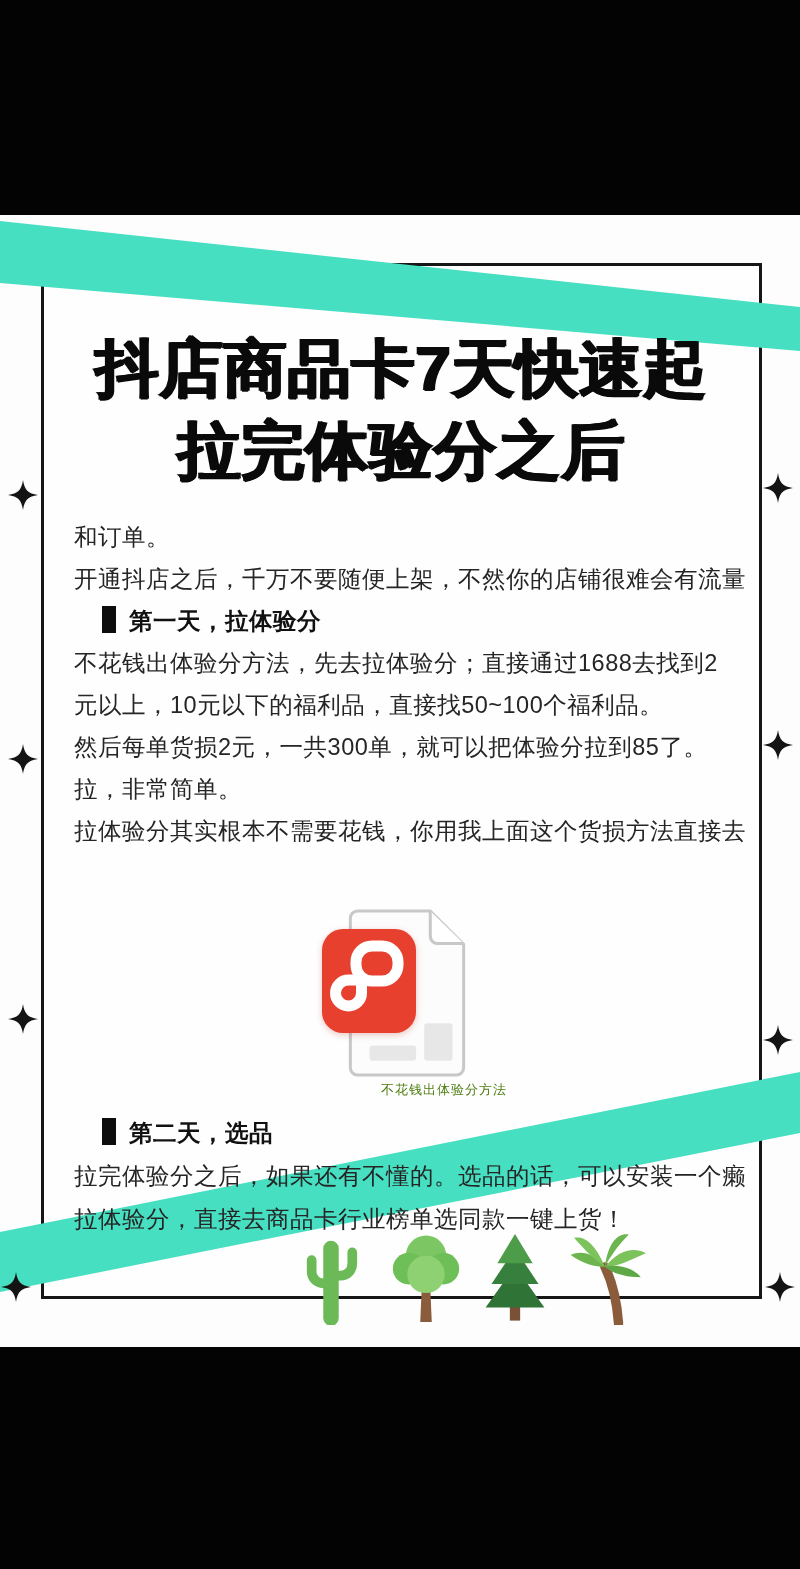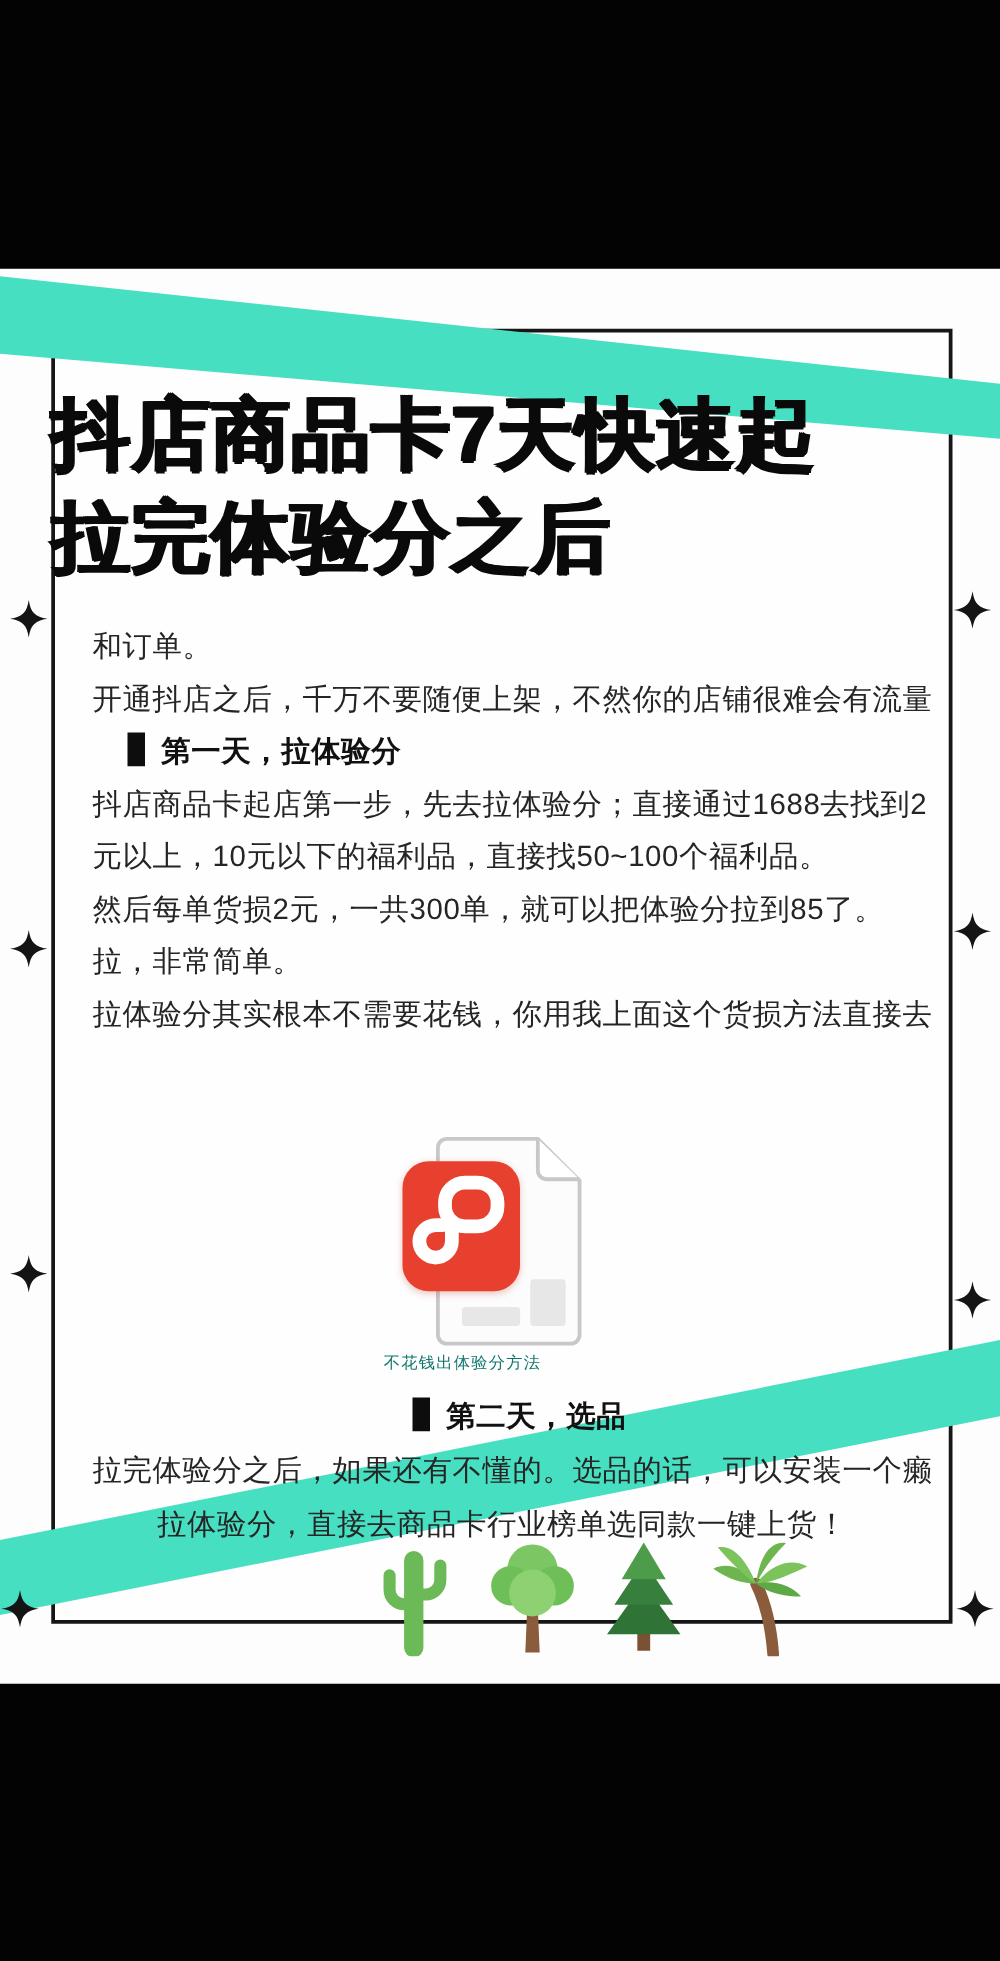--- a/index.html
+++ b/index.html
@@ -11,43 +11,43 @@
   .band-top { top: 0; height: 215px; }
   .band-bottom { top: 1347px; height: 222px; }
 
   .card { position: absolute; left: 41px; top: 263px; width: 721px; height: 1036px;
           background: #fefefe; border: 3px solid #161616; z-index: 1; }
 
   .stripes { position: absolute; left: 0; top: 0; z-index: 5; }
 
   .content { position: absolute; left: 41px; top: 263px; width: 721px; height: 1036px; z-index: 10; }
 
-  .title { margin-top: 44px; text-align: left; font-weight: 900; color: #0a0a0a;
+  .title { margin-top: 64px; text-align: center; font-weight: 900; color: #0a0a0a;
            font-size: 63px; line-height: 82px; letter-spacing: 1px;
            text-shadow: 1.5px 0 0 #0a0a0a, -1.5px 0 0 #0a0a0a, 0 1px 0 #0a0a0a; }
 
   .textcol { margin-top: 25px; padding: 0 33px; }
   .tline { height: 42px; line-height: 42px; font-size: 23.5px; color: #252525;
            white-space: nowrap; letter-spacing: 0.5px; }
   .tline.heading { font-weight: bold; color: #111; padding-left: 28px; }
   .tline.red { color: #e0392b; }
   .bar { display: inline-block; width: 14px; height: 27px; background: #0d0d0d;
          margin-right: 13px; vertical-align: -4px; }
 
   .pdf-block { position: absolute; left: 0; top: 0; width: 721px; height: 0; }
   .pdf-page { position: absolute; left: 306px; top: 645px; width: 120px; height: 172px; }
   .pdf-badge { position: absolute; left: 281px; top: 666px; width: 94px; height: 104px;
                background: #e8402f; border-radius: 21px;
                box-shadow: 0 2px 6px rgba(180,40,20,.25); }
   .pdf-badge svg { position: absolute; left: 0; top: 0; }
   .pdf-caption { position: absolute; left: 266px; top: 818px; width: 200px;
-                 text-align: left; font-size: 13px; color: #0f766e; letter-spacing: 1px; }
+                 text-align: right; font-size: 13px; color: #4d7c0f; letter-spacing: 1px; }
 
   .day2 { position: absolute; left: 0; top: 849px; width: 721px; padding: 0 33px; }
-  .day2 .tline { height: 43px; line-height: 43px; text-align: center; }
+  .day2 .tline { height: 43px; line-height: 43px; }
 
   .tree { position: absolute; z-index: 11; }
   .sparkle { position: absolute; width: 30px; height: 30px; z-index: 12; }
 </style>
 </head>
 <body>
 
 <div class="page">
 
   <div class="band band-top"></div>
@@ -66,21 +66,21 @@
       <div>抖店商品卡7天快速起</div>
       <div>拉完体验分之后</div>
     </div>
 
     <div class="textcol">
       <div class="tline">和订单。</div>
       <div class="tline">开通抖店之后，千万不要随便上架，不然你的店铺很难会有流量</div>
       <div class="tline heading">
         <span class="bar"></span><span>第一天，拉体验分</span>
       </div>
-      <div class="tline">抖店商品卡起店第一步，先去拉体验分；直接通过1688去找到2</div>
+      <div class="tline">不花钱出体验分方法，先去拉体验分；直接通过1688去找到2</div>
       <div class="tline">元以上，10元以下的福利品，直接找50~100个福利品。</div>
       <div class="tline">然后每单货损2元，一共300单，就可以把体验分拉到85了。</div>
       <div class="tline">拉，非常简单。</div>
       <div class="tline">拉体验分其实根本不需要花钱，你用我上面这个货损方法直接去</div>
     </div>
 
     <div class="pdf-block">
       <svg class="pdf-page" viewBox="0 0 118 170">
         <path d="M10 3 H82 L115 36 V158 a7 7 0 0 1 -7 7 H10 a7 7 0 0 1 -7 -7 V10 a7 7 0 0 1 7 -7 Z" fill="#fcfcfc" stroke="#c8c8c8" stroke-width="3"></path>
         <path d="M82 3 V28 a7 7 0 0 0 7 7 H115" fill="#ffffff" stroke="#c8c8c8" stroke-width="3"></path>

